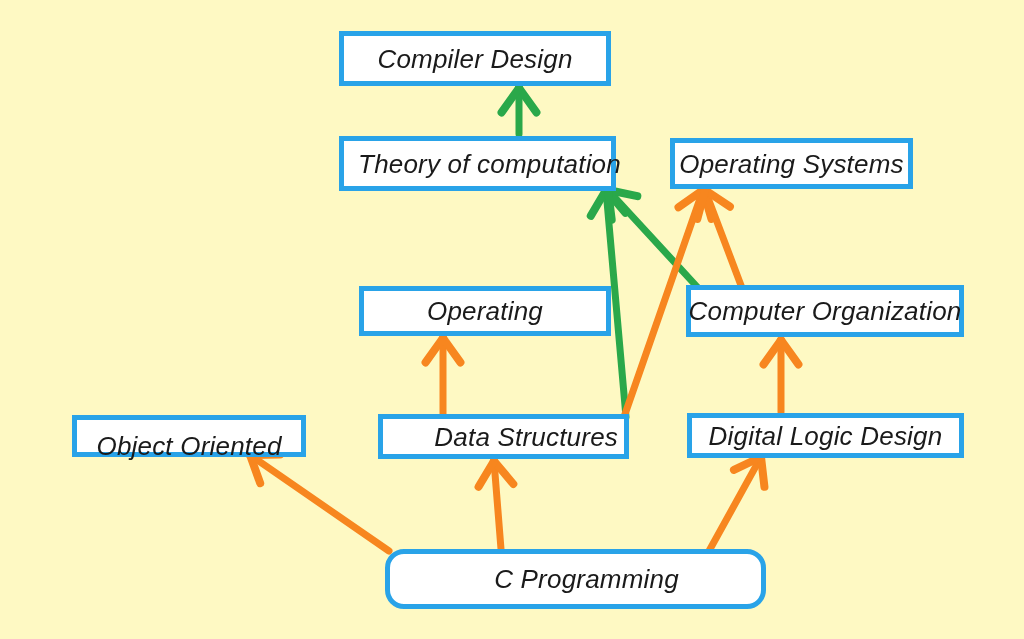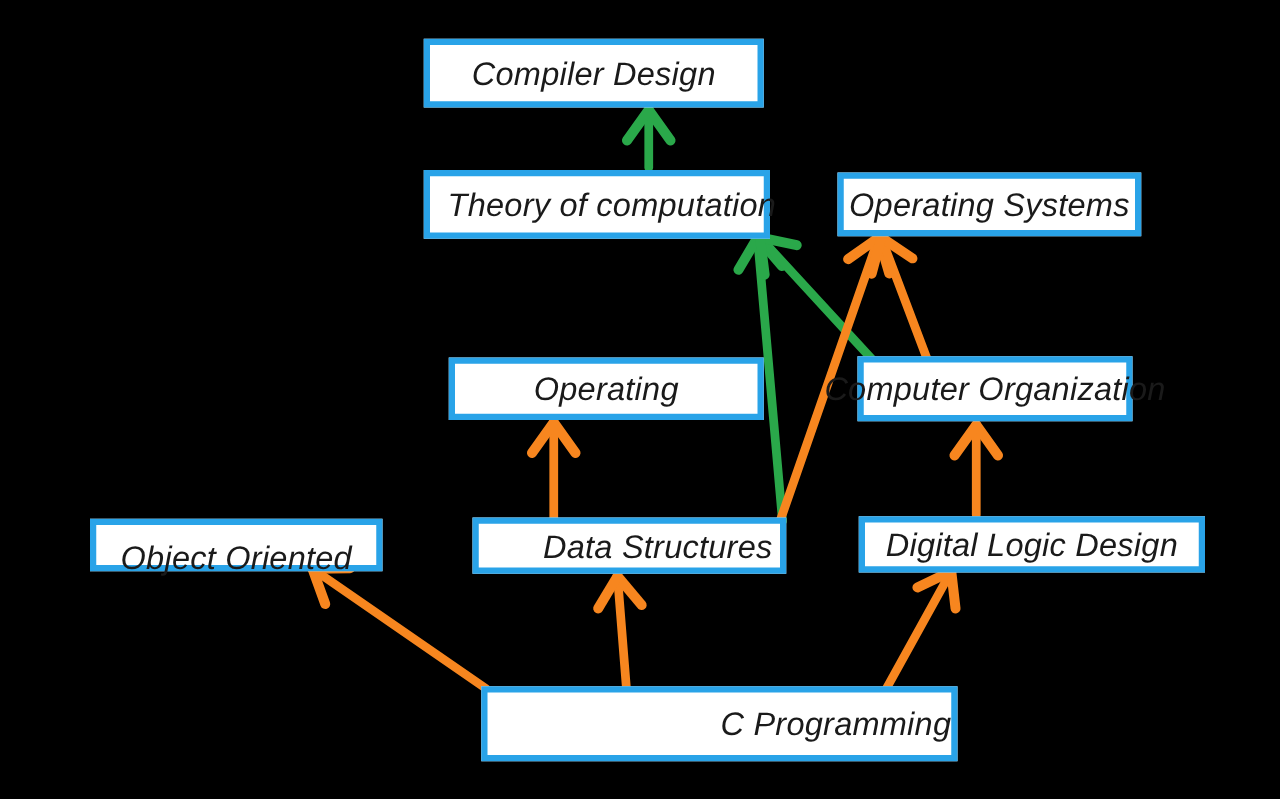--- a/index.html
+++ b/index.html
@@ -7,21 +7,21 @@
     padding: 0;
     background: #ffffff;
   }
   body {
     font-family: "Liberation Sans", sans-serif;
   }
   #canvas {
     position: relative;
     width: 1024px;
     height: 639px;
-    background: #000000;
+    background: #fef9c3;
     overflow: hidden;
   }
   .node {
     position: absolute;
     box-sizing: border-box;
     background: #ffffff;
     border: 5px solid #29a3e8;
     display: flex;
     align-items: center;
     z-index: 3;
@@ -29,21 +29,21 @@
   .node .label {
     font-style: italic;
     font-size: 26px;
     color: #1a1a1a;
     white-space: nowrap;
     line-height: 1;
     letter-spacing: 0.2px;
   }
   .node.center { justify-content: center; }
   .node.center .label { padding: 0 6px; }
-  .node.left { justify-content: flex-end; }
+  .node.left { justify-content: center; border-radius: 19px; }
   .node.left .label { padding-left: 22px; }
 
   #edges {
     position: absolute;
     left: 0;
     top: 0;
     width: 1024px;
     height: 639px;
     z-index: 2;
     pointer-events: none;
@@ -122,21 +122,21 @@
       </div>
       <div class="node center" style="left: 339px; top: 136px; width: 277px; height: 55px; border-color: rgb(41, 163, 232); background: rgb(255, 255, 255);">
         <span class="label" style="color: rgb(26, 26, 26); padding-left: 30px;">Theory of computation</span>
       </div>
       <div class="node center" style="left: 670px; top: 138px; width: 243px; height: 51px; border-color: rgb(41, 163, 232); background: rgb(255, 255, 255);">
         <span class="label" style="color: rgb(26, 26, 26);">Operating Systems</span>
       </div>
       <div class="node center" style="left: 359px; top: 286px; width: 252px; height: 50px; border-color: rgb(41, 163, 232); background: rgb(255, 255, 255);">
         <span class="label" style="color: rgb(26, 26, 26);">Operating</span>
       </div>
-      <div class="node center" style="left: 686px; top: 285px; width: 220px; height: 52px; border-color: rgb(41, 163, 232); background: rgb(255, 255, 255);">
+      <div class="node center" style="left: 686px; top: 285px; width: 278px; height: 52px; border-color: rgb(41, 163, 232); background: rgb(255, 255, 255);">
         <span class="label" style="color: rgb(26, 26, 26);">Computer Organization</span>
       </div>
       <div class="node center" style="left: 72px; top: 415px; width: 234px; height: 42px; border-color: rgb(41, 163, 232); background: rgb(255, 255, 255);">
         <span class="label" style="color: rgb(26, 26, 26); margin-top: 19px;">Object Oriented</span>
       </div>
       <div class="node center" style="left: 378px; top: 414px; width: 251px; height: 45px; border-color: rgb(41, 163, 232); background: rgb(255, 255, 255); justify-content: flex-end;">
         <span class="label" style="color: rgb(26, 26, 26);">Data Structures</span>
       </div>
       <div class="node center" style="left: 687px; top: 413px; width: 277px; height: 45px; border-color: rgb(41, 163, 232); background: rgb(255, 255, 255);">
         <span class="label" style="color: rgb(26, 26, 26);">Digital Logic Design</span>

